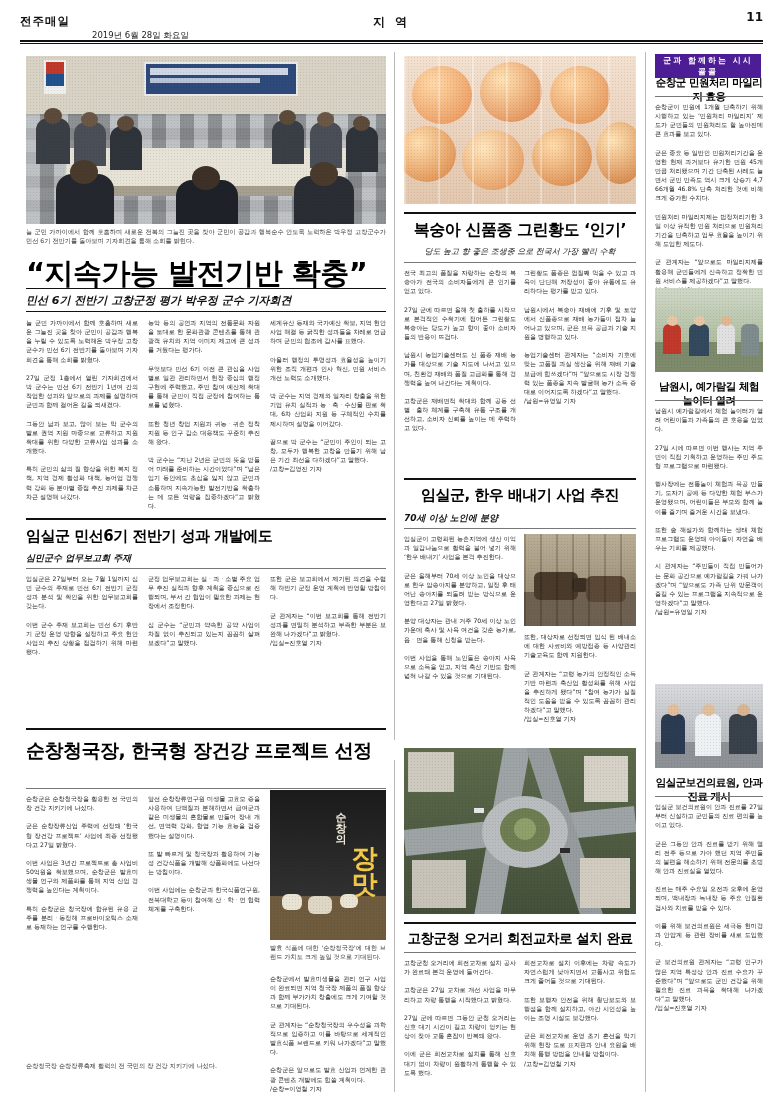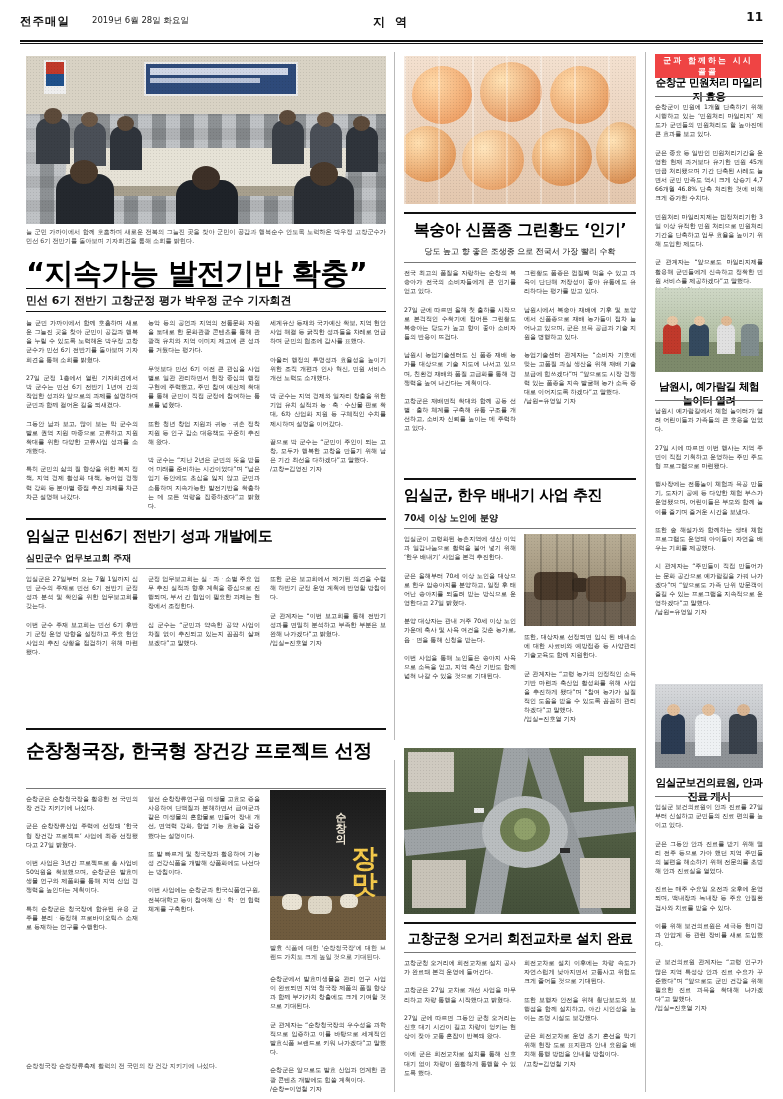--- a/index.html
+++ b/index.html
@@ -2,42 +2,42 @@
 <html><head>
 <meta charset="utf-8">
 <style>
   html,body{margin:0;padding:0;background:#ffffff;}
   body{width:783px;height:1099px;font-family:"DejaVu Sans","Liberation Sans",sans-serif;color:#111;}
   .page{position:relative;width:783px;height:1099px;overflow:hidden;background:#fff;}
 
   
   .masthead{position:absolute;left:20px;top:14px;width:743px;height:26px;}
   .mast-left{position:absolute;left:0;top:0;font-size:11.5px;font-weight:bold;letter-spacing:1px;}
-  .mast-date{position:absolute;left:72px;top:1px;font-size:8.5px;color:#222;}
+  .mast-date{position:absolute;left:72px;top:16px;font-size:8.5px;color:#222;}
   .mast-center{position:absolute;left:50%;transform:translateX(-50%);top:0;font-size:12px;font-weight:bold;letter-spacing:3px;}
   .mast-page{position:absolute;right:0;top:-4px;font-size:12px;font-weight:bold;}
   .mast-rule{position:absolute;left:20px;top:40px;width:743px;height:2px;background:#111;}
   .mast-rule2{position:absolute;left:20px;top:43px;width:743px;height:1px;background:#111;}
 
   
   .col-rule{position:absolute;background:#b9b9b9;width:1px;}
   .hrule{position:absolute;background:#111;height:1px;}
   .hrule2{position:absolute;background:#777;height:1px;}
 
   .photo{position:absolute;overflow:hidden;background:#cfd3d6;}
   .cap{position:absolute;font-size:6.2px;line-height:1.45;color:#333;text-align:justify;}
 
   .headline{position:absolute;font-weight:bold;color:#000;letter-spacing:-0.5px;}
-  .subhead{position:absolute;font-weight:bold;color:#111;}
+  .subhead{position:absolute;font-weight:bold;color:#111;font-style:italic;}
 
   .body{position:absolute;font-size:6.1px;line-height:1.5;text-align:justify;color:#1a1a1a;
         word-break:break-all;}
 
   
-  .rail-title{position:absolute;font-size:9px;font-weight:bold;letter-spacing:2px;background:#ef4444;color:#fff;padding:1px 5px;}
+  .rail-title{position:absolute;font-size:9px;font-weight:bold;letter-spacing:2px;background:#4c1d95;color:#fff;padding:1px 5px;}
 
   
   .ph-sky{position:absolute;left:0;top:0;right:0;bottom:0;}
   .grain{position:absolute;left:0;top:0;right:0;bottom:0;opacity:.25;
      background-image:radial-gradient(rgba(0,0,0,.35) 1px,transparent 1px);background-size:3px 3px;}
 </style>
 </head>
 <body>
 
 <div class="page">
@@ -210,21 +210,21 @@
 
 고창군은 재배면적 확대와 함께 공동 선별ㆍ출하 체계를 구축해 유통 구조를 개선하고, 소비자 신뢰를 높이는 데 주력하고 있다.</div>
   <div class="body" style="left:524px;top:268px;width:112px;height:200px;white-space:pre-wrap;">그린황도 품종은 껍질째 먹을 수 있고 과육이 단단해 저장성이 좋아 유통에도 유리하다는 평가를 받고 있다.
 
 남원시에서 복숭아 재배에 기후 및 토양에서 신품종으로 재배 농가들이 점차 늘어나고 있으며, 군은 묘목 공급과 기술 지원을 병행하고 있다.
 
 농업기술센터 관계자는 “소비자 기호에 맞는 고품질 과실 생산을 위해 재배 기술 보급에 힘쓰겠다”며 “앞으로도 시장 경쟁력 있는 품종을 지속 발굴해 농가 소득 증대로 이어지도록 하겠다”고 말했다.
 /남원=유영일 기자</div>
 
   <div class="hrule" style="left:404px;top:478px;width:232px;height:2px;"></div>
-  <div class="headline" style="left:404px;top:486px;width:232px;font-size:15px;">임실군, 한우 배내기 사업 추진</div>
+  <div class="headline" style="left:404px;top:486px;width:232px;font-size:15px;text-align:center;">임실군, 한우 배내기 사업 추진</div>
   <div class="subhead" style="left:404px;top:512px;width:232px;font-size:9px;">70세 이상 노인에 분양</div>
   <div class="hrule2" style="left:404px;top:528px;width:232px;"></div>
 
   <div class="photo" style="left:524px;top:534px;width:112px;height:92px;">
     <div class="ph-sky" style="background:linear-gradient(#b9ae96,#8d7f68);"></div>
     <div style="position:absolute;left:0;bottom:0;width:100%;height:34px;background:#6e6151;"></div>
     <div style="position:absolute;left:10px;bottom:26px;width:44px;height:28px;background:#4a3a2b;border-radius:6px;"></div>
     <div style="position:absolute;left:48px;bottom:34px;width:16px;height:14px;background:#3c2f23;border-radius:4px;"></div>
     <div style="position:absolute;left:62px;bottom:24px;width:40px;height:26px;background:#5b4836;border-radius:6px;"></div>
     <div style="position:absolute;left:0;top:0;width:100%;height:100%;

